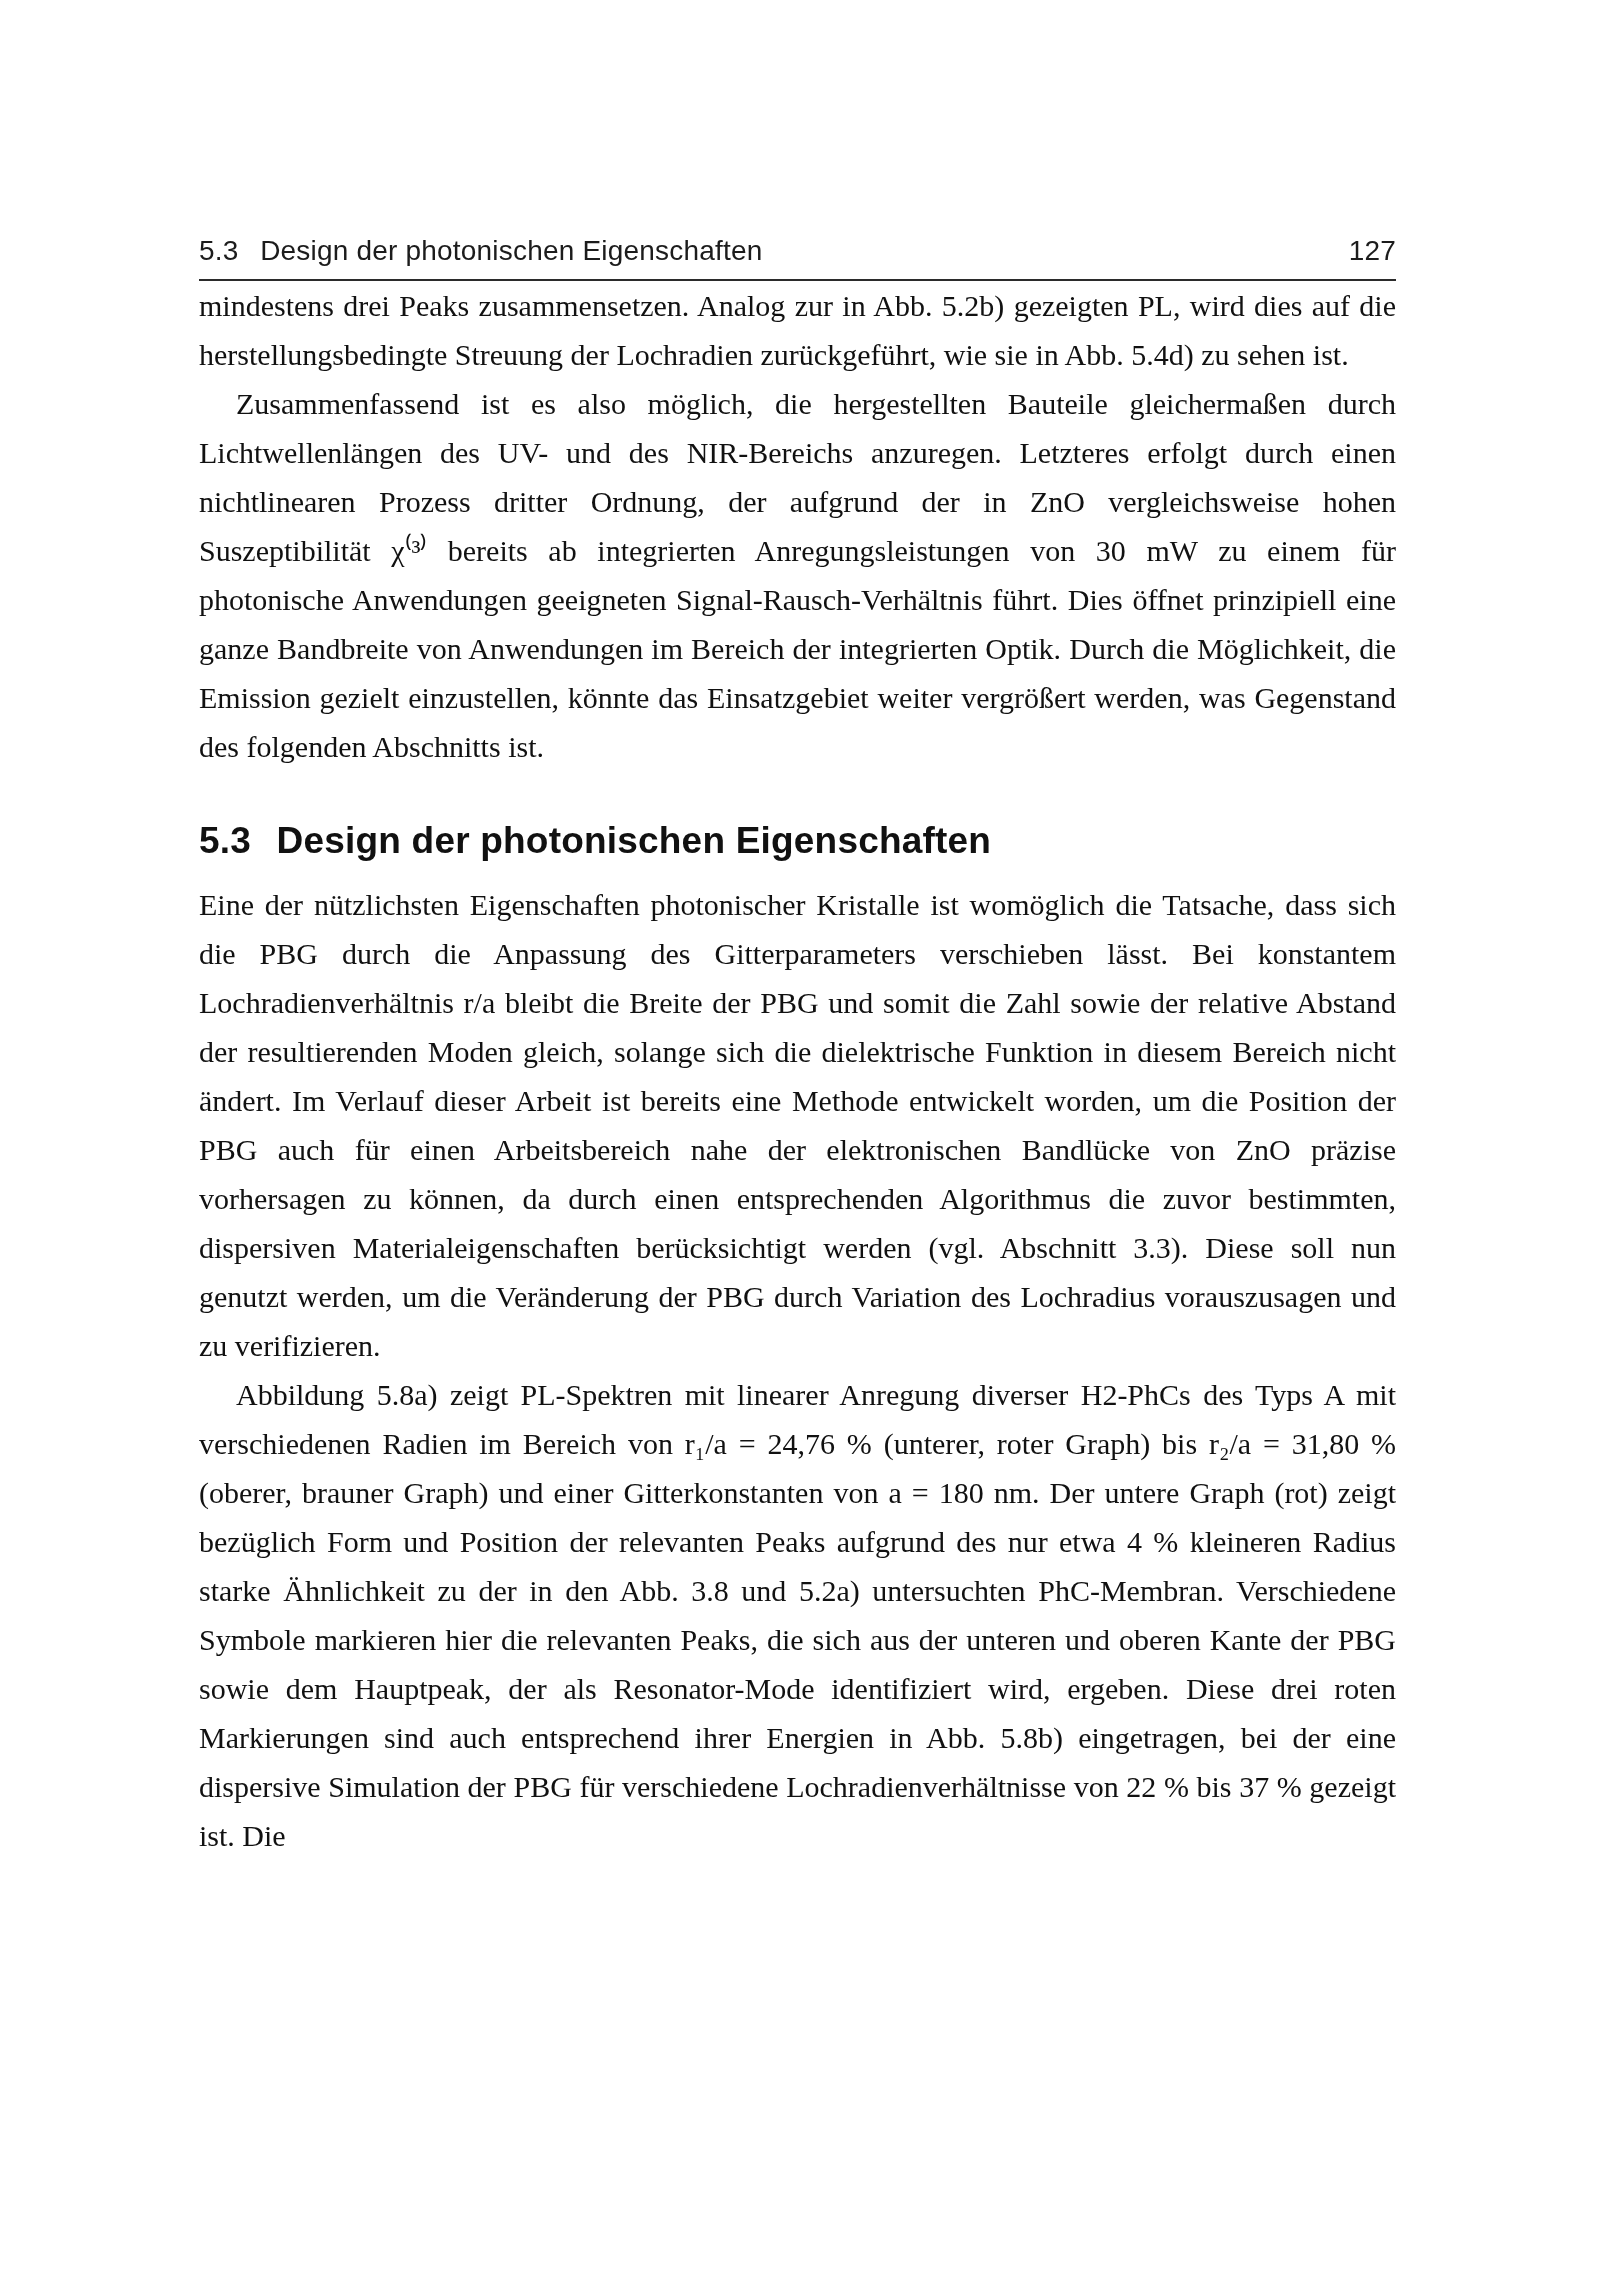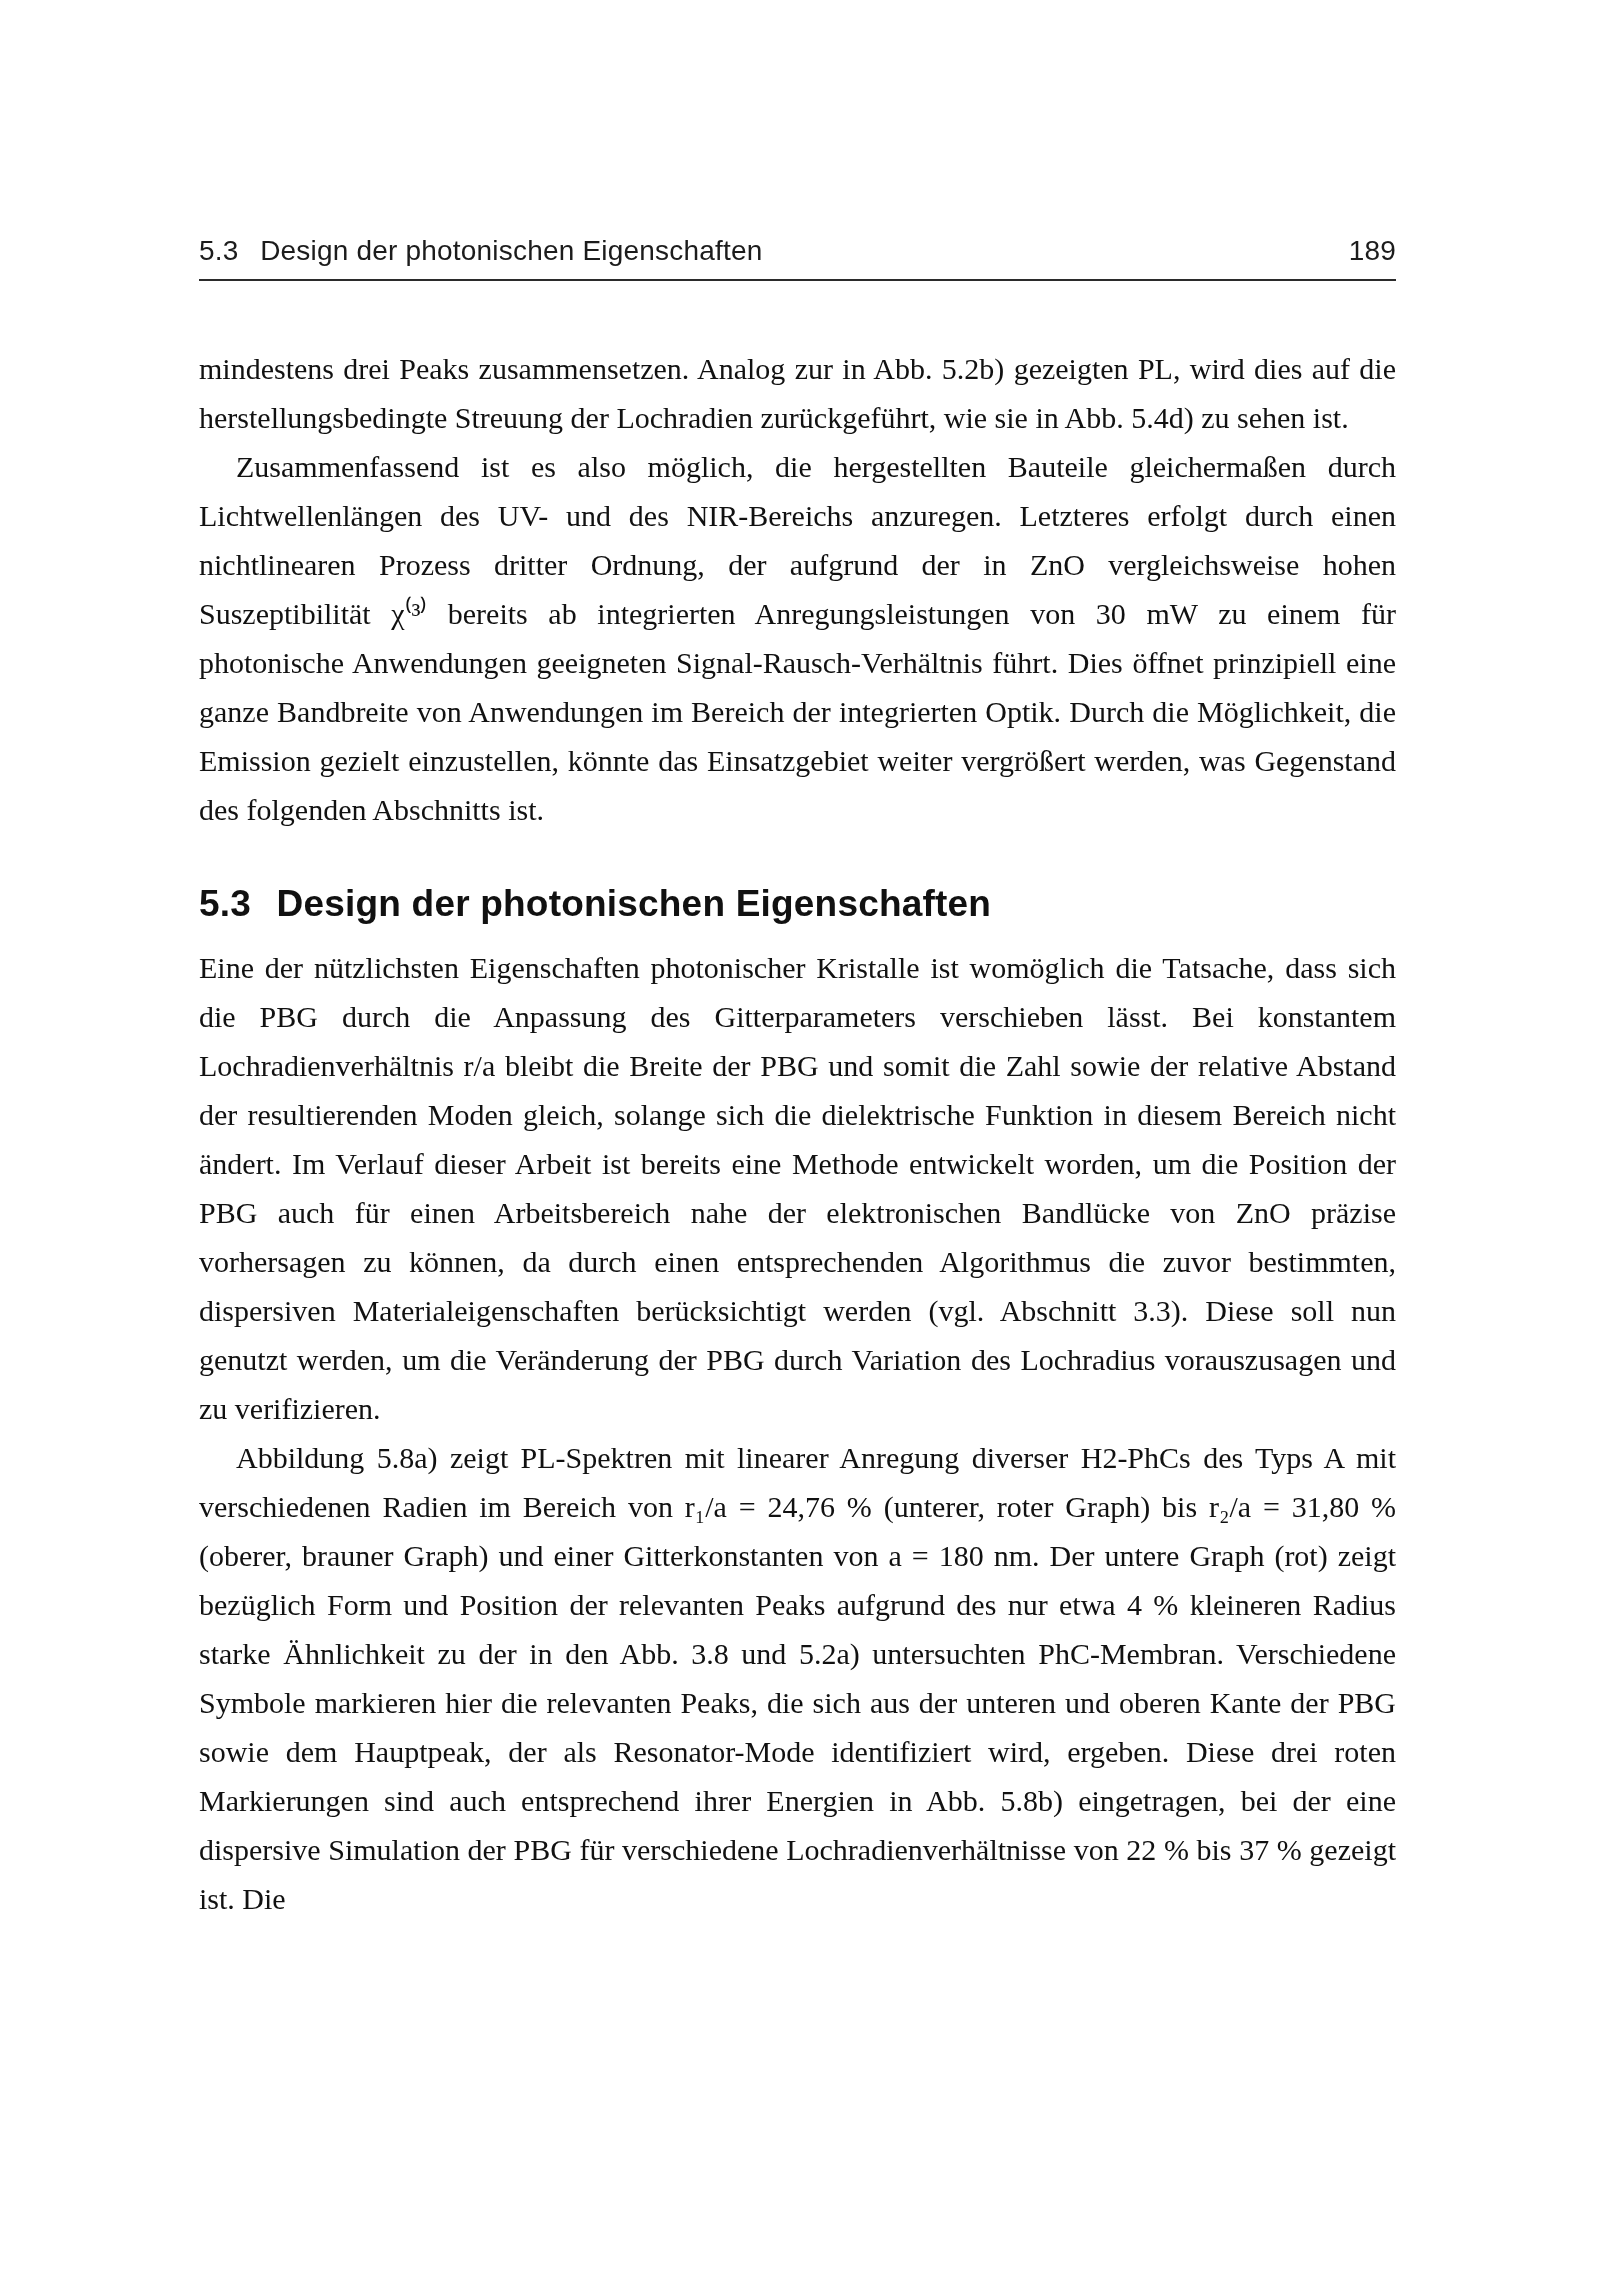--- a/index.html
+++ b/index.html
@@ -34,21 +34,20 @@
   .running-header .head-left .head-num {
     margin-right: 21.6px;
   }
   .header-rule {
     border: none;
     border-top: 2px solid #2b2b2b;
     margin: 11.8px 0 0 0;
     width: 100%;
   }
   .body-text {
-    margin-top: 63px;
     font-size: 30px;
     line-height: 49px;
     text-align: justify;
     hyphens: auto;
     -webkit-hyphens: auto;
   }
   .body-text p {
     margin: 0;
   }
   .body-text p.indent {
@@ -71,21 +70,21 @@
 </head>
 <body>
 
 <div class="page">
   <div class="content">
 
     <div class="running-header">
       <span class="head-left">
         <span class="head-num">5.3</span><span>Design der photonischen Eigenschaften</span>
       </span>
-      <span class="head-right">189</span>
+      <span class="head-right">127</span>
     </div>
 
     <hr class="header-rule">
 
     <div class="body-text">
       <p>mindestens drei Peaks zusammensetzen. Analog zur in Abb. 5.2b) gezeigten PL, wird dies auf die herstellungsbedingte Streuung der Lochradien zurückgeführt, wie sie in Abb. 5.4d) zu sehen ist.</p>
       <p class="indent">Zusammenfassend ist es also möglich, die hergestellten Bauteile gleichermaßen durch Lichtwellenlängen des UV- und des NIR-Bereichs anzuregen. Letzteres erfolgt durch einen nichtlinearen Prozess dritter Ordnung, der aufgrund der in ZnO vergleichsweise hohen Suszeptibilität χ⁽³⁾ bereits ab integrierten Anregungsleistungen von 30 mW zu einem für photonische Anwendungen geeigneten Signal-Rausch-Verhältnis führt. Dies öffnet prinzipiell eine ganze Bandbreite von Anwendungen im Bereich der integrierten Optik. Durch die Möglichkeit, die Emission gezielt einzustellen, könnte das Einsatzgebiet weiter vergrößert werden, was Gegenstand des folgenden Abschnitts ist.</p>
 
       <h2 class="section-heading">
         <span class="sec-num">5.3</span><span>Design der photonischen Eigenschaften</span>

